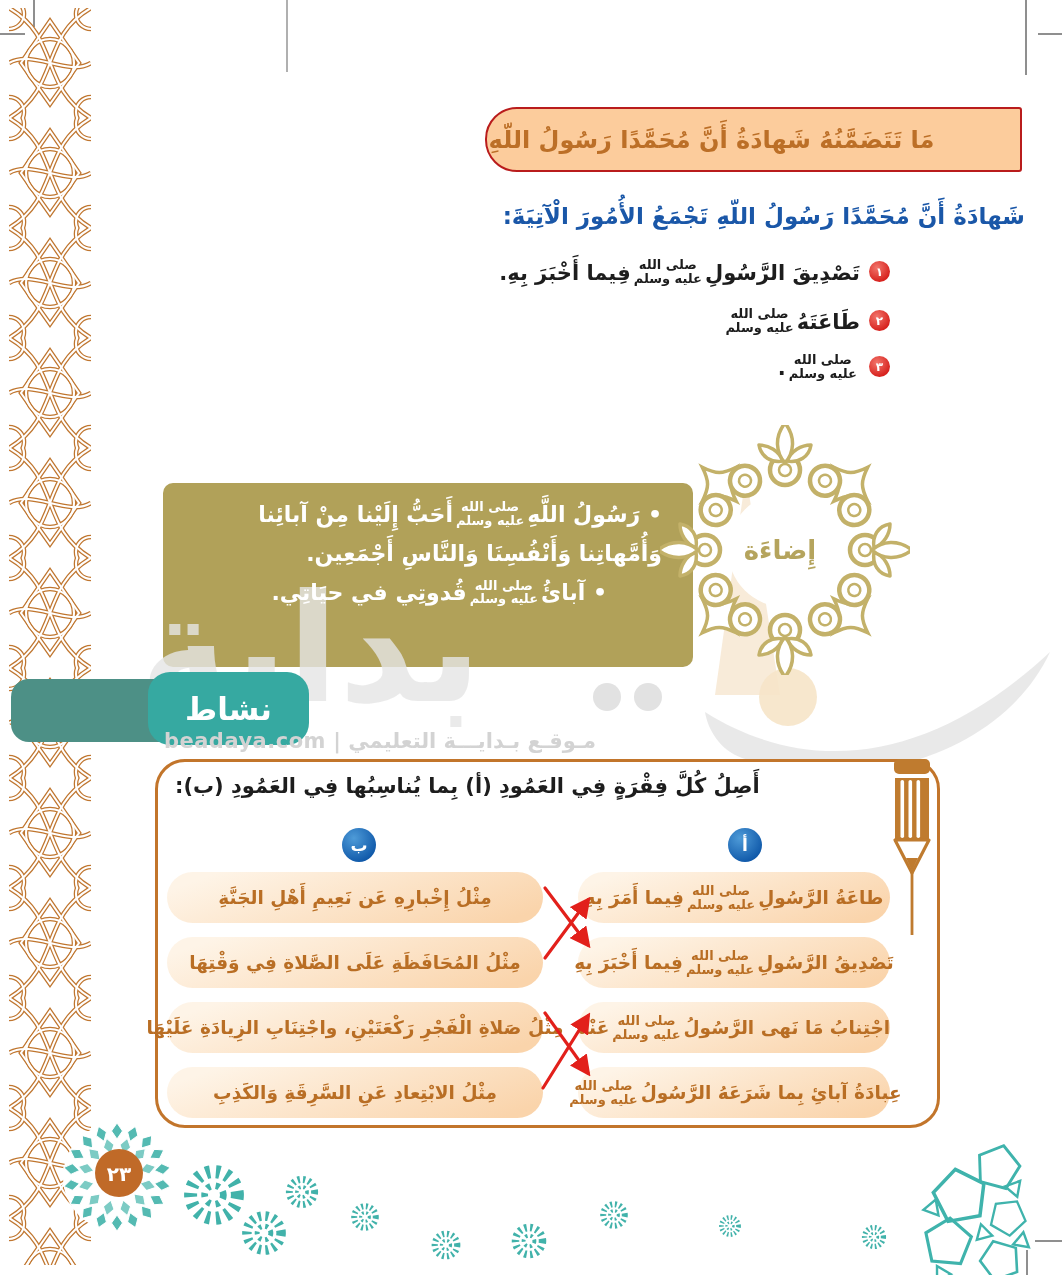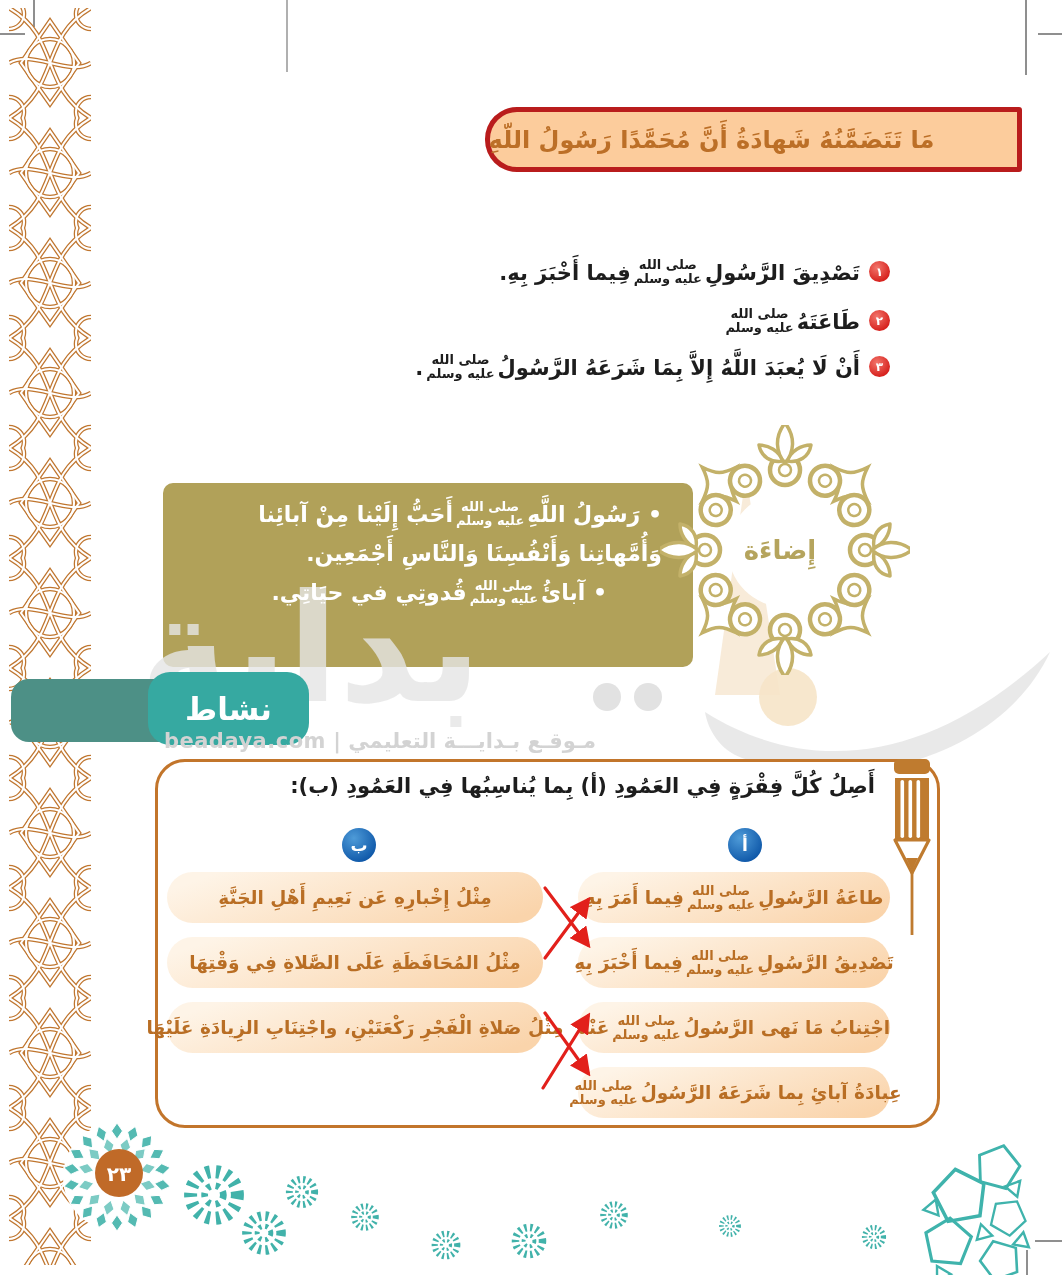--- a/index.html
+++ b/index.html
@@ -1,21 +1,21 @@
 <!DOCTYPE html>
 <html lang="ar"><head>
 <meta charset="utf-8">
 <style>
   html,body{margin:0;padding:0;background:#fff;}
   .page{position:relative;width:1062px;height:1275px;background:#fff;overflow:hidden;
         font-family:"DejaVu Sans","Liberation Sans",sans-serif;}
   .abs{position:absolute;}
   .cm{position:absolute;background:#8f8f8f;}
   
-  .hdr-box{left:485px;top:107px;width:537px;height:65px;background:#FCCC9C;border:5px solid #b91c1c;
+  .hdr-box{left:485px;top:107px;width:537px;height:65px;background:#FCCC9C;border:2px solid #b91c1c;
            border-radius:32px 3px 3px 32px;box-sizing:border-box;display:flex;align-items:center;justify-content:center;}
   .hdr-box .t{color:#BC6F27;font-weight:bold;font-size:24px;direction:rtl;transform:translateX(-42px);white-space:nowrap;}
   .intro{right:37px;top:203px;direction:rtl;color:#1A57A8;font-weight:bold;font-size:23px;white-space:nowrap;}
   .lrow{right:172px;direction:rtl;display:flex;align-items:center;gap:9px;color:#1d1d1d;font-weight:bold;font-size:21px;white-space:nowrap;}
   .num{width:21px;height:21px;border-radius:50%;background:radial-gradient(circle at 38% 32%,#F2756B,#D7221E 72%);
        color:#fff;font-size:12px;display:flex;align-items:center;justify-content:center;font-weight:bold;flex:0 0 auto;}
   .pbuh{display:inline-block;font-size:13px;line-height:1.05;text-align:center;font-weight:bold;margin:0 3px;vertical-align:-3px;}
   .pbuh span{display:block;}
   
   .idaa-box{left:163px;top:483px;width:530px;height:184px;background:#B1A159;border-radius:10px;}
@@ -27,21 +27,21 @@
   .idaa-text div::before{content:"•  ";}
   
   .band-dark{left:11px;top:679px;width:230px;height:63px;background:#4D9086;border-radius:18px;}
   .band-badge{left:148px;top:672px;width:161px;height:73px;background:#36A9A1;border-radius:22px;
               display:flex;align-items:center;justify-content:center;}
   .band-badge .t{color:#fff;font-size:31px;font-weight:bold;}
   .wm-line{left:160px;top:705px;width:440px;direction:rtl;text-align:center;color:#D3D3D3;font-size:21px;
            font-weight:bold;letter-spacing:.5px;white-space:nowrap;margin-top:24px;}
   
   .act-box{left:155px;top:759px;width:785px;height:369px;border:3px solid #C2752B;border-radius:30px;background:#fff;box-sizing:border-box;}
-  .act-title{left:175px;top:774px;width:700px;text-align:right;direction:rtl;font-weight:bold;font-size:21px;color:#1d1d1d;}
+  .act-title{left:175px;top:774px;width:700px;text-align:left;direction:rtl;font-weight:bold;font-size:21px;color:#1d1d1d;}
   .colhead{position:absolute;width:34px;height:34px;border-radius:50%;
            background:radial-gradient(circle at 35% 30%,#4E9BD8,#0E57A8 78%);
            color:#fff;font-weight:bold;font-size:17px;display:flex;align-items:center;justify-content:center;}
   .pill{position:absolute;height:51px;border-radius:26px;display:flex;align-items:center;justify-content:center;
         direction:rtl;font-weight:bold;color:#B96E24;font-size:18.5px;white-space:nowrap;
         background:linear-gradient(160deg,#FEF4E7 10%,#FAD4AB 92%);}
   .pa{left:578px;width:312px;}
   .pb{left:167px;width:376px;}
 </style>
 </head>
@@ -92,32 +92,33 @@
     <circle cx="788" cy="697" r="29" fill="#F6E4C8" opacity="0.9"></circle>
     <path d="M705,712 C810,778 932,762 1050,652 C1006,748 868,800 742,758 C720,750 708,730 705,712 Z" fill="#E3E3E3" opacity="0.8"></path>
     <circle cx="607" cy="697" r="14" fill="#E2E2E2"></circle>
     <circle cx="648" cy="697" r="14" fill="#E2E2E2"></circle>
   </svg>
 
   <div class="abs hdr-box">
     <span class="t">مَا تَتَضَمَّنُهُ شَهادَةُ أَنَّ مُحَمَّدًا رَسُولُ اللّهِ</span>
   </div>
 
+  <div class="abs intro">شَهادَةُ أَنَّ مُحَمَّدًا رَسُولُ اللّهِ تَجْمَعُ الأُمُورَ الْآتِيَةَ:</div>
 
   <div class="abs lrow" style="top:258px;">
     <span class="num">١</span>
     <span><span>تَصْدِيقَ الرَّسُولِ</span><span class="pbuh"><span>صلى الله</span><span>عليه وسلم</span></span><span>فِيما أَخْبَرَ بِهِ.</span></span>
   </div>
   <div class="abs lrow" style="top:307px;">
     <span class="num">٢</span>
     <span><span>طَاعَتَهُ</span><span class="pbuh"><span>صلى الله</span><span>عليه وسلم</span></span></span>
   </div>
   <div class="abs lrow" style="top:353px;">
     <span class="num">٣</span>
-    <span><span>أَنْ لَا يُعبَدَ اللَّهُ إِلاَّ بِمَا شَرَعَهُ الرَّسُولُ</span><span class="pbuh"><span>صلى الله</span><span>عليه وسلم</span></span><span>.</span></span>
+    <span><span class="pbuh"><span>صلى الله</span><span>عليه وسلم</span></span><span>.</span></span>
   </div>
 
   <div class="abs idaa-box"></div>
 
   <div class="abs wm-big">بداية</div>
 
   <div class="abs idaa-text">
     <div><span>رَسُولُ اللَّهِ</span><span class="pbuh"><span>صلى الله</span><span>عليه وسلم</span></span><span>أَحَبُّ إِلَيْنا مِنْ آبائِنا وَأُمَّهاتِنا وَأَنْفُسِنَا وَالنَّاسِ أَجْمَعِين.</span></div>
     <div class="b2"><span>آبائُ</span><span class="pbuh"><span>صلى الله</span><span>عليه وسلم</span></span><span>قُدوتِي في حيَاتِي.</span></div>
   </div>
@@ -204,20 +205,21 @@
       <span class="pbuh">
         <span>صلى الله</span>
         <span>عليه وسلم</span>
       </span>
       <span></span>
     </div>
 
   <div class="pill pb" style="top:872px;">مِثْلُ إِخْبارِهِ عَن نَعِيمِ أَهْلِ الجَنَّةِ</div>
   <div class="pill pb" style="top:937px;">مِثْلُ المُحَافَظَةِ عَلَى الصَّلاةِ فِي وَقْتِهَا</div>
   <div class="pill pb" style="top:1002px;">مِثْلُ صَلاةِ الْفَجْرِ رَكْعَتَيْنِ، واجْتِنَابِ الزِيادَةِ عَلَيْهَا</div>
+  <div class="pill pb" style="top:1067px;">مِثْلُ الابْتِعادِ عَنِ السَّرِقَةِ وَالكَذِبِ</div>
 
   <svg class="abs" style="left:530px;top:860px;" width="80" height="270" viewBox="0 0 80 270">
     <defs>
       <marker id="arr" viewBox="0 0 10 10" refX="8" refY="5" markerWidth="6.5" markerHeight="6.5" orient="auto">
         <path d="M0,0 L10,5 L0,10 Z" fill="#E2201B"></path>
       </marker>
     </defs>
     <g stroke="#E2201B" stroke-width="3.2" stroke-linecap="round">
       <line x1="15" y1="28" x2="58" y2="85" marker-end="url(#arr)"></line>
       <line x1="15" y1="98" x2="58" y2="40" marker-end="url(#arr)"></line>

